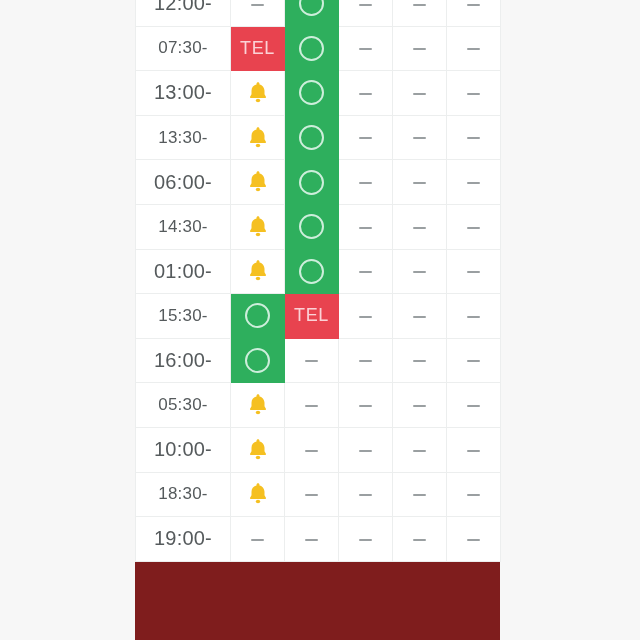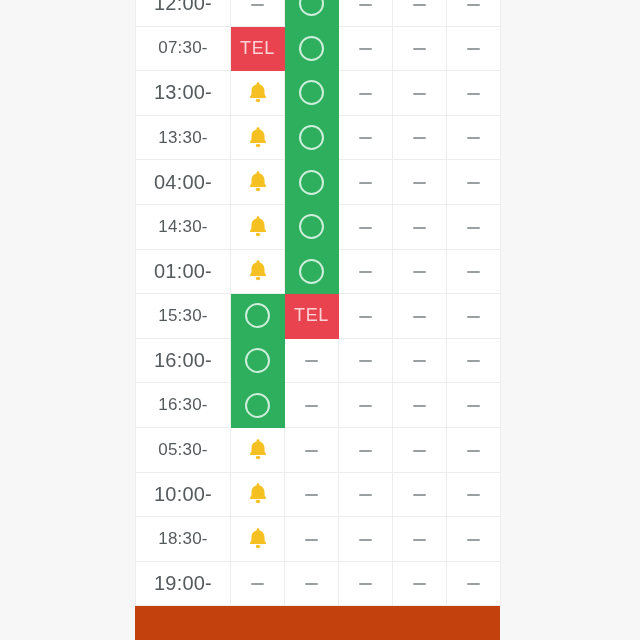--- a/index.html
+++ b/index.html
@@ -11,21 +11,21 @@
     overflow: hidden;
     background: #f7f7f7;
     font-family: "Liberation Sans", "DejaVu Sans", sans-serif;
     -webkit-font-smoothing: antialiased;
   }
 
   #screen {
     position: relative;
     width: 580px;
     height: 640px;
-    background: #c2410c;
+    background: #7f1d1d;
     overflow: hidden;
   }
 
   
   #table-wrap {
     position: absolute;
     left: 135px;
     top: -19px;            
     width: 365px;
     background: #ffffff;
@@ -181,21 +181,21 @@
             <td class="slot bell"><span class="bell-icon"><svg width="26" height="26" viewBox="0 0 24 24" xmlns="http://www.w3.org/2000/svg">
                   <path fill="#f5c021" d="M12 2.1c-.76 0-1.38.62-1.38 1.38v.63C7.9 4.7 6 7.1 6 9.95v3.3l-1.3 2.2c-.3.5.06 1.15.65 1.15h13.3c.59 0 .95-.65.65-1.15L18 13.25v-3.3c0-2.85-1.9-5.25-4.62-5.84v-.63c0-.76-.62-1.38-1.38-1.38z"></path>
                   <ellipse cx="12" cy="18.9" rx="2.05" ry="1.55" fill="#f5c021"></ellipse>
                 </svg></span></td>
             <td class="slot open"><span class="circle"></span></td>
             <td class="slot none"><span class="dash"></span></td>
             <td class="slot none"><span class="dash"></span></td>
             <td class="slot none"><span class="dash"></span></td>
           </tr>
           <tr>
-            <td class="time hour">04:00-</td>
+            <td class="time hour">06:00-</td>
             <td class="slot bell"><span class="bell-icon"><svg width="26" height="26" viewBox="0 0 24 24" xmlns="http://www.w3.org/2000/svg">
                   <path fill="#f5c021" d="M12 2.1c-.76 0-1.38.62-1.38 1.38v.63C7.9 4.7 6 7.1 6 9.95v3.3l-1.3 2.2c-.3.5.06 1.15.65 1.15h13.3c.59 0 .95-.65.65-1.15L18 13.25v-3.3c0-2.85-1.9-5.25-4.62-5.84v-.63c0-.76-.62-1.38-1.38-1.38z"></path>
                   <ellipse cx="12" cy="18.9" rx="2.05" ry="1.55" fill="#f5c021"></ellipse>
                 </svg></span></td>
             <td class="slot open"><span class="circle"></span></td>
             <td class="slot none"><span class="dash"></span></td>
             <td class="slot none"><span class="dash"></span></td>
             <td class="slot none"><span class="dash"></span></td>
           </tr>
           <tr>
@@ -223,28 +223,20 @@
           <tr>
             <td class="time half">15:30-</td>
             <td class="slot open"><span class="circle"></span></td>
             <td class="slot tel"><span class="tel-text">TEL</span></td>
             <td class="slot none"><span class="dash"></span></td>
             <td class="slot none"><span class="dash"></span></td>
             <td class="slot none"><span class="dash"></span></td>
           </tr>
           <tr>
             <td class="time hour">16:00-</td>
-            <td class="slot open"><span class="circle"></span></td>
-            <td class="slot none"><span class="dash"></span></td>
-            <td class="slot none"><span class="dash"></span></td>
-            <td class="slot none"><span class="dash"></span></td>
-            <td class="slot none"><span class="dash"></span></td>
-          </tr>
-          <tr>
-            <td class="time half">16:30-</td>
             <td class="slot open"><span class="circle"></span></td>
             <td class="slot none"><span class="dash"></span></td>
             <td class="slot none"><span class="dash"></span></td>
             <td class="slot none"><span class="dash"></span></td>
             <td class="slot none"><span class="dash"></span></td>
           </tr>
           <tr>
             <td class="time half">05:30-</td>
             <td class="slot bell"><span class="bell-icon"><svg width="26" height="26" viewBox="0 0 24 24" xmlns="http://www.w3.org/2000/svg">
                   <path fill="#f5c021" d="M12 2.1c-.76 0-1.38.62-1.38 1.38v.63C7.9 4.7 6 7.1 6 9.95v3.3l-1.3 2.2c-.3.5.06 1.15.65 1.15h13.3c.59 0 .95-.65.65-1.15L18 13.25v-3.3c0-2.85-1.9-5.25-4.62-5.84v-.63c0-.76-.62-1.38-1.38-1.38z"></path>

